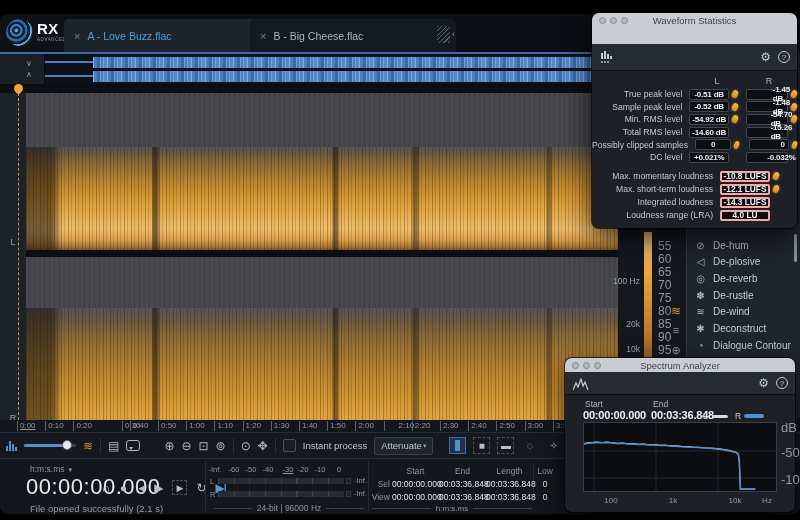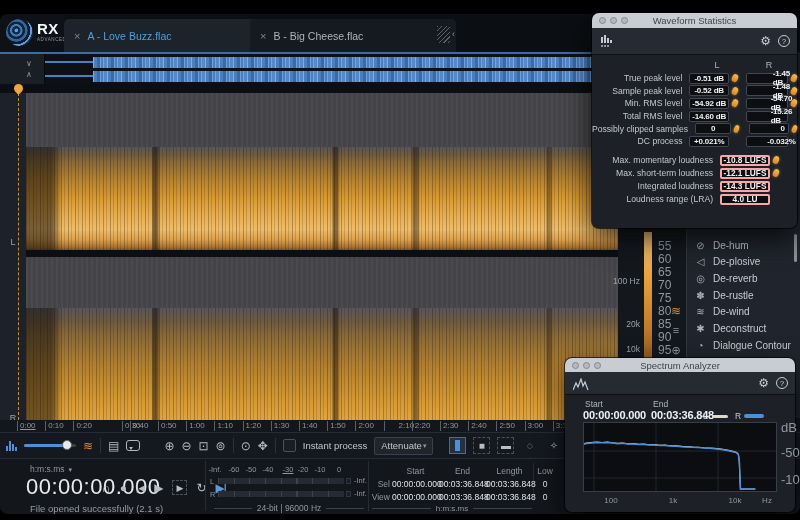--- a/index.html
+++ b/index.html
@@ -119,21 +119,21 @@
   .selrow .ccell{width:47px;text-align:center;color:#e3e6ea;}
   .selrow .hcell{width:47px;text-align:center;color:#8f97a0;}
   .selrow .lowc{width:24px;text-align:center;}
   .selrow .lowh{width:24px;text-align:center;color:#8f97a0;}
   #selfoot{position:absolute;left:2px;top:45px;width:160px;display:flex;align-items:center;gap:5px;color:#8f97a0;font-size:8px;}
   #selfoot .ln{flex:1;border-top:1px solid #3a414b;height:0;}
 
   
   .fwin{position:absolute;border-radius:7px;background:#1d2127;z-index:20;
     box-shadow:0 10px 28px rgba(0,0,0,.75), 0 0 0 1px rgba(0,0,0,.65);}
-  .titlebar{position:relative;height:15px;background:#c9cdd3;border-radius:7px 7px 0 0;}
+  .titlebar{position:relative;height:31px;background:#c9cdd3;border-radius:7px 7px 0 0;}
   .tl-circles{position:absolute;left:7px;top:4px;display:flex;gap:4px;}
   .tl-circles i{width:7px;height:7px;border-radius:50%;background:#b4b9bf;border:1px solid #85898f;box-sizing:border-box;}
   .wtitle{position:absolute;left:0;right:0;top:2px;text-align:center;color:#3f444b;font-size:9.5px;}
   .phead{position:relative;height:26px;background:#262b33;border-bottom:1px solid #0d0f12;}
   .phead .gear{position:absolute;right:26px;top:6px;color:#c6ccd3;font-size:12px;}
   .phead .help{position:absolute;right:7px;top:7px;width:12px;height:12px;border:1px solid #c6ccd3;border-radius:50%;
     color:#c6ccd3;font-size:8px;display:flex;align-items:center;justify-content:center;box-sizing:border-box;}
   .phead .picon{position:absolute;left:8px;top:6px;}
 
   
@@ -488,21 +488,21 @@
           <span class="lamp off"></span>
         </div>
         <div class="statrow">
           <span class="sr-label">Possibly clipped samples</span>
           <span class="sr-box">0</span>
           <span class="lamp"></span>
           <span class="sr-box b2">0</span>
           <span class="lamp"></span>
         </div>
         <div class="statrow">
-          <span class="sr-label">DC process</span>
+          <span class="sr-label">DC level</span>
           <span class="sr-box">+0.021%</span>
           <span class="lamp off"></span>
           <span class="sr-box b2">-0.032%</span>
           <span class="lamp off"></span>
         </div>
       </div>
     <div id="loudgap"></div>
     <div id="loudrows">
         <div class="loudrow">
           <span class="sr-label">Max. momentary loudness</span>

